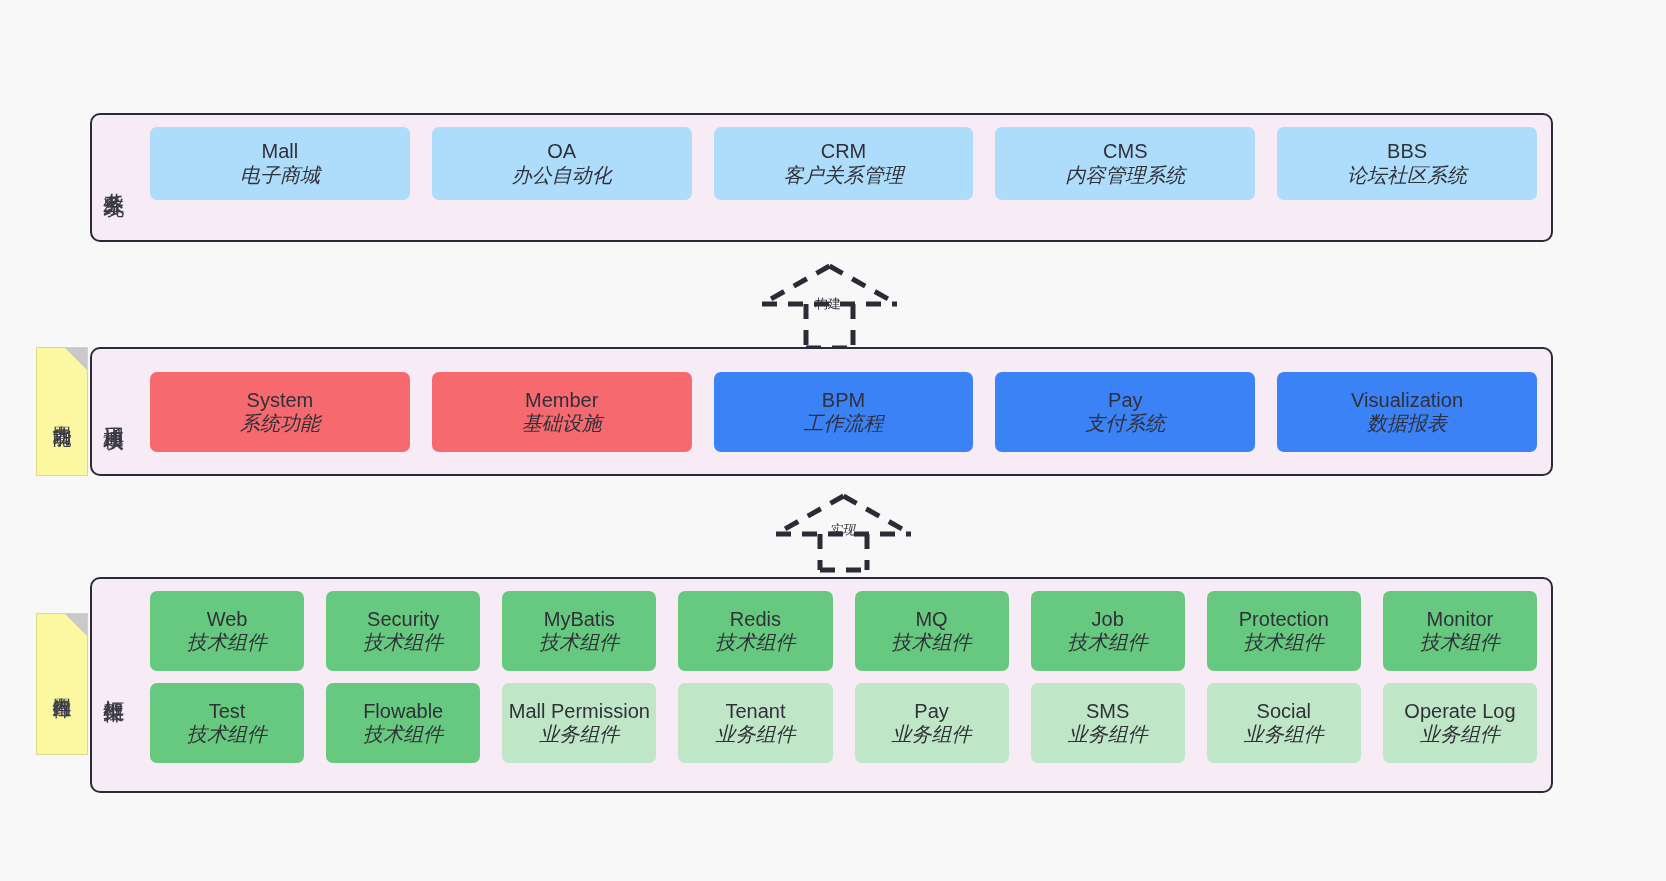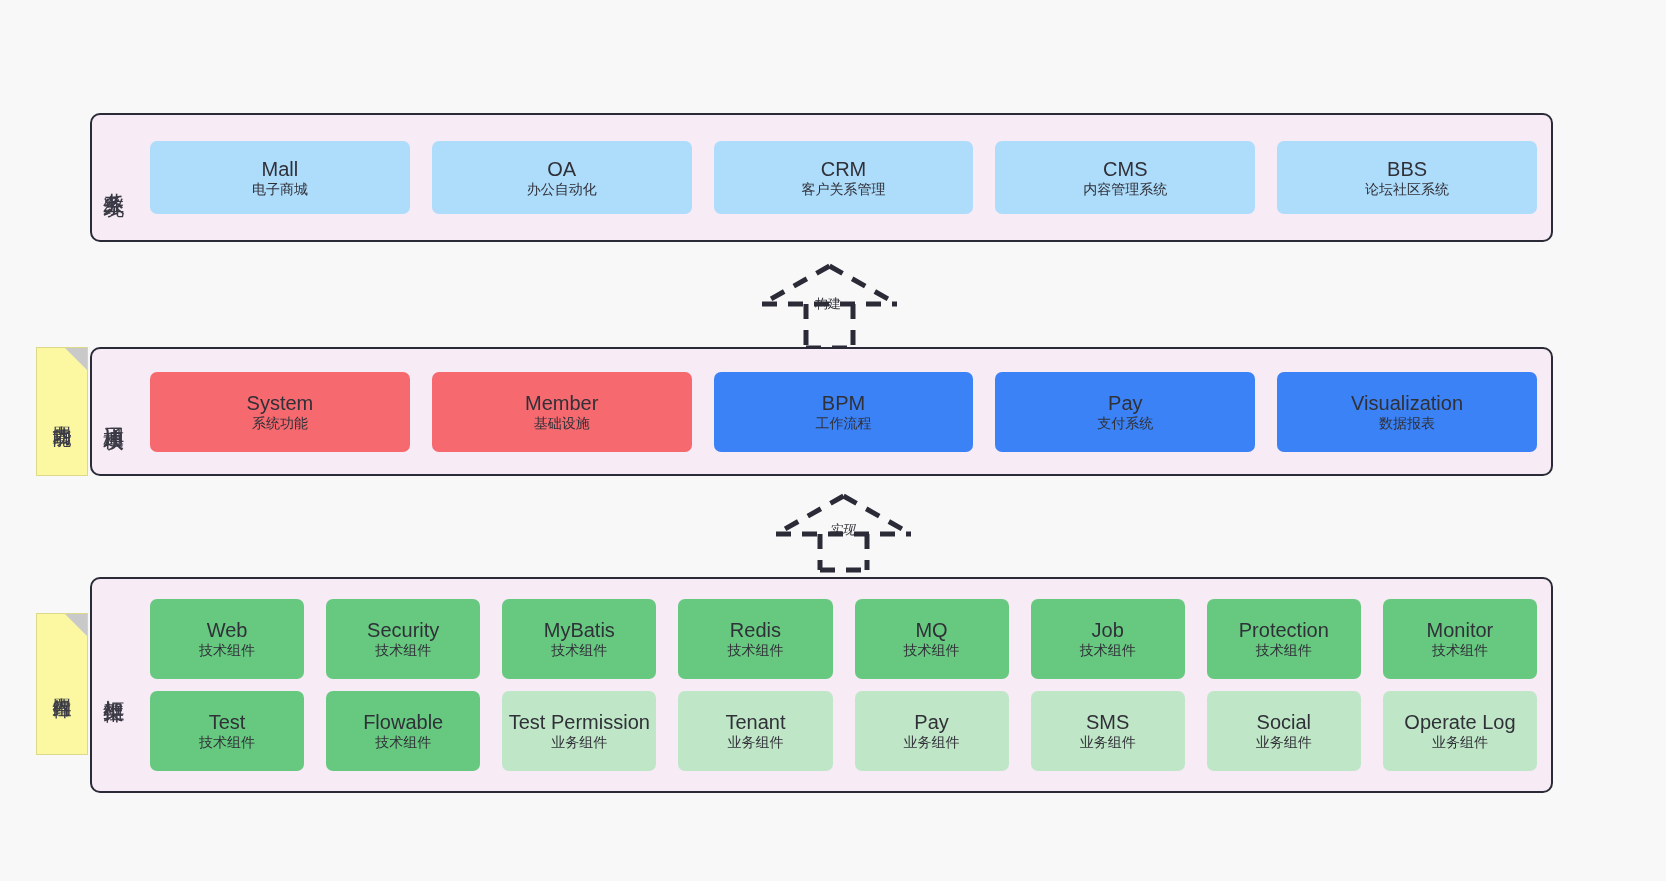--- a/index.html
+++ b/index.html
@@ -34,23 +34,22 @@
     writing-mode: vertical-rl;
     text-orientation: upright;
     line-height: 1.12;
     white-space: nowrap;
     user-select: none;
   }
   .layer-body {
     flex: 1 1 auto;
     display: flex;
     flex-direction: column;
-    justify-content: center;
     gap: 16px;
-    padding: 0 14px;
+    padding: 12px 14px;
   }
   .row {
     display: flex;
     gap: 22px;
     justify-content: space-between;
   }
 
   
   .node {
     flex: 1 1 0;
@@ -58,34 +57,34 @@
     display: flex;
     flex-direction: column;
     align-items: center;
     justify-content: center;
     text-align: center;
     line-height: 1.16;
     padding: 6px 4px;
     color: #303038;
   }
   .node .en { font-size: 20px; }
-  .node .cn { font-size: 14px; }
+  .node .cn { font-size: 20px; font-style: italic; }
 
   .n-blue   { background: #aedcfb; }
   .n-red    { background: #f5696f; }
   .n-pink   { background: #3b82f6; }
   .n-green  { background: #66c97f; }
   .n-lgreen { background: #bfe6c6; }
 
   
   #layer-business { left: 90px; top: 113px; width: 1463px; height: 129px; }
   #layer-business .node { height: 73px; }
 
   #layer-common { left: 90px; top: 347px; width: 1463px; height: 129px; }
-  #layer-common .node { height: 80px; }
+  #layer-common .node { height: 80px; margin-top: 11px; }
 
   #layer-framework { left: 90px; top: 577px; width: 1463px; height: 216px; }
   #layer-framework .node { height: 80px; }
   #layer-framework .layer-body { gap: 12px; }
 
   
   .sticky {
     position: absolute;
     background: #fbf8a1;
     border: 1px solid #dcd98a;
@@ -263,21 +262,21 @@
       <div class="row">
         <div class="node n-green">
           <span class="en">Test</span>
           <span class="cn">技术组件</span>
         </div>
         <div class="node n-green">
           <span class="en">Flowable</span>
           <span class="cn">技术组件</span>
         </div>
         <div class="node n-lgreen">
-          <span class="en">Test Permission</span>
+          <span class="en">Mall Permission</span>
           <span class="cn">业务组件</span>
         </div>
         <div class="node n-lgreen">
           <span class="en">Tenant</span>
           <span class="cn">业务组件</span>
         </div>
         <div class="node n-lgreen">
           <span class="en">Pay</span>
           <span class="cn">业务组件</span>
         </div>

